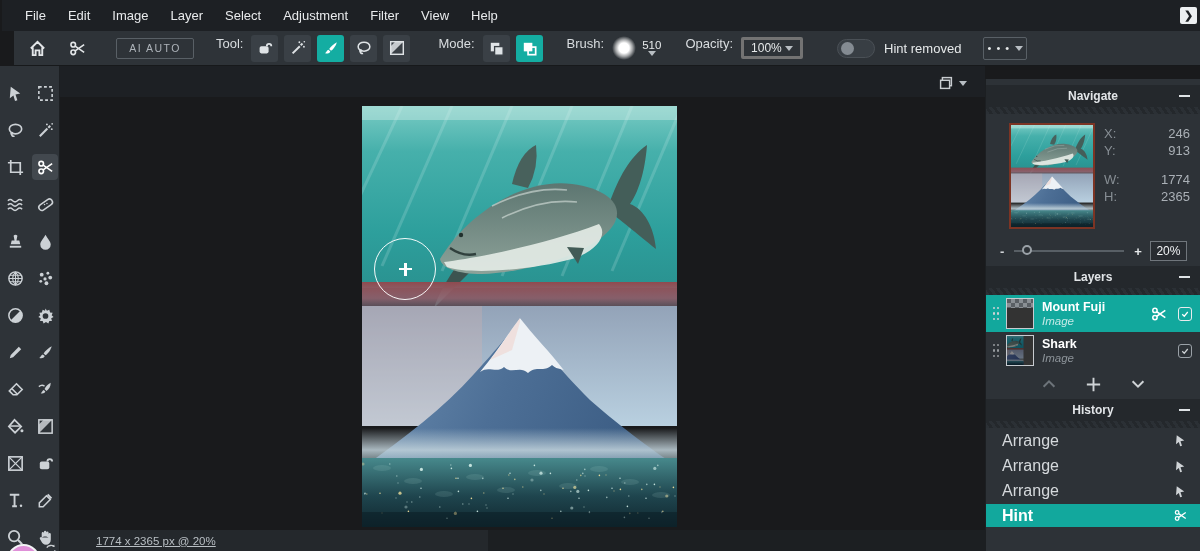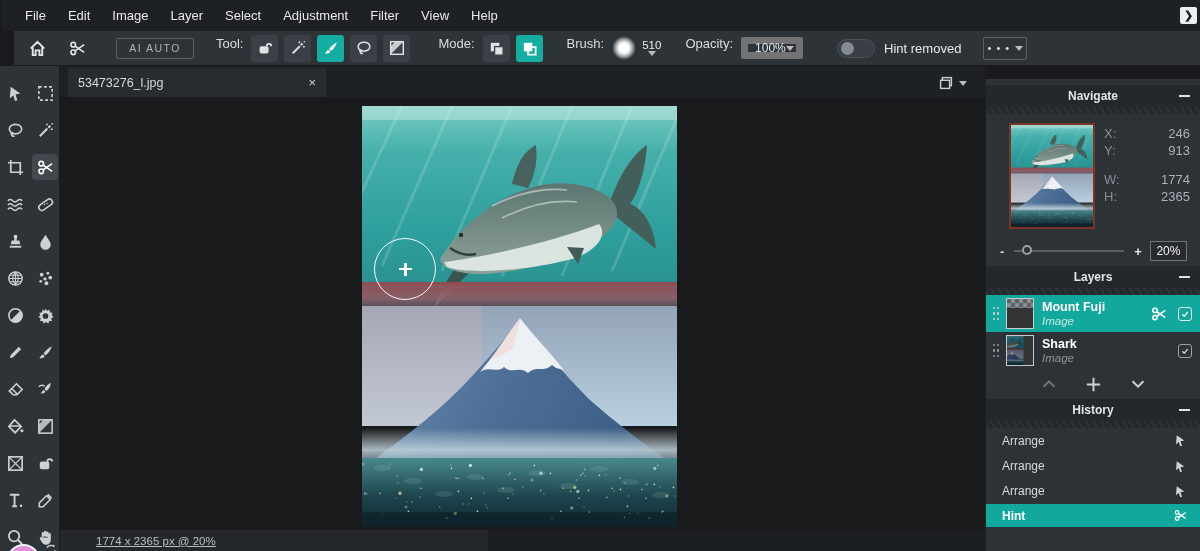--- a/index.html
+++ b/index.html
@@ -24,21 +24,21 @@
   .tb-label { color:#d9dde0; margin:0 8px 10px 22px; }
   .tool-btn { width:27px; height:27px; border-radius:3px; background:#3a4046; margin-right:6px;
     display:flex; align-items:center; justify-content:center; color:#dfe3e6; }
   .tool-btn.active { background:#14ada2; color:#fff; }
   .brush-preview { width:24px; height:24px; border-radius:50%;
     background:radial-gradient(circle, #ffffff 0 30%, rgba(255,255,255,.55) 50%, rgba(255,255,255,0) 70%); }
   .brush-size { display:flex; flex-direction:column; align-items:center; margin-left:6px; line-height:11px; }
   .brush-size .num { font-size:11.5px; color:#e6e9ea; }
   .caret { width:0; height:0; border-left:4px solid transparent; border-right:4px solid transparent;
     border-top:5px solid #b8bec3; display:inline-block; }
-  .opacity-box { width:62px; height:22px; border:7px solid #737373; border-radius:2px; display:flex;
+  .opacity-box { width:62px; height:22px; border:3px solid #737373; border-radius:2px; display:flex;
     align-items:center; justify-content:space-between; padding:0 7px; font-size:12px; color:#e6e9ea; }
   .toggle { width:38px; height:19px; border-radius:10px; background:#383e44; border:1px solid #4a5056;
     position:relative; margin-right:9px; }
   .toggle .knob { position:absolute; left:3px; top:2px; width:13px; height:13px; border-radius:50%; background:#848b92; }
   .more-btn { width:44px; height:23px; border:1px solid #596066; border-radius:2px; display:flex;
     align-items:center; justify-content:center; gap:5px; color:#e6e9ea; font-size:11px; letter-spacing:1px; }
 
   
   .tabbar { position:absolute; left:60px; top:66px; width:925px; height:31px; background:#1d2024; z-index:10; }
   .tab { position:absolute; left:8px; top:2px; width:258px; height:29px; background:#282c31;
@@ -103,21 +103,21 @@
   .layer-name { font-size:12.5px; font-weight:bold; color:#fff; }
   .layer-type { font-size:11.5px; font-style:italic; color:rgba(255,255,255,.75); }
   .layer-row:not(.selected) .layer-type { color:#8d949a; }
   .layer-right { position:absolute; right:8px; display:flex; align-items:center; gap:10px; }
   .checkbox { width:14px; height:14px; border:1.6px solid #e8ebed; border-radius:3px; display:flex;
     align-items:center; justify-content:center; color:#fff; }
   .layer-row:not(.selected) .checkbox { border-color:#9aa1a7; color:#cfd3d6; }
   .layer-ctrls { height:30px; display:flex; align-items:center; justify-content:center; gap:26px; color:#cfd3d6; }
   .layer-ctrls .dim { color:#6d747a; }
 
-  .hist-row { height:25.4px; display:flex; align-items:center; padding:0 12px 0 16px; font-size:12px; color:#d5d9dc; position:relative; }
+  .hist-row { height:25.4px; display:flex; align-items:center; padding:0 12px 0 16px; font-size:16px; color:#d5d9dc; position:relative; }
   .hist-row.selected { background:#12a89d; color:#fff; font-weight:bold; height:23px; }
   .hist-icon { position:absolute; right:12px; color:#cfd3d6; display:flex; }
   .hist-row.selected .hist-icon { color:#fff; }
 
   svg.ic { display:block; }
 </style>
 </head>
 <body>
 
 <svg width="0" height="0" style="position:absolute">
@@ -668,24 +668,20 @@
 
       <div class="swap-icon">
           <svg class="ic" width="14" height="14">
             <use href="#ic-swap"></use>
           </svg>
         </div>
     </div>
   </div>
 
   <div class="tabbar">
-    <div class="tab">
-      <span>53473276_l.jpg</span>
-      <span class="close">×</span>
-    </div>
     <div class="win-icon">
       <svg class="ic" width="18" height="18">
           <use href="#ic-windows"></use>
         </svg>
       <span class="caret"></span>
     </div>
   </div>
 
   <div class="canvas-area">
     <svg class="canvas" viewBox="0 0 315 421">

